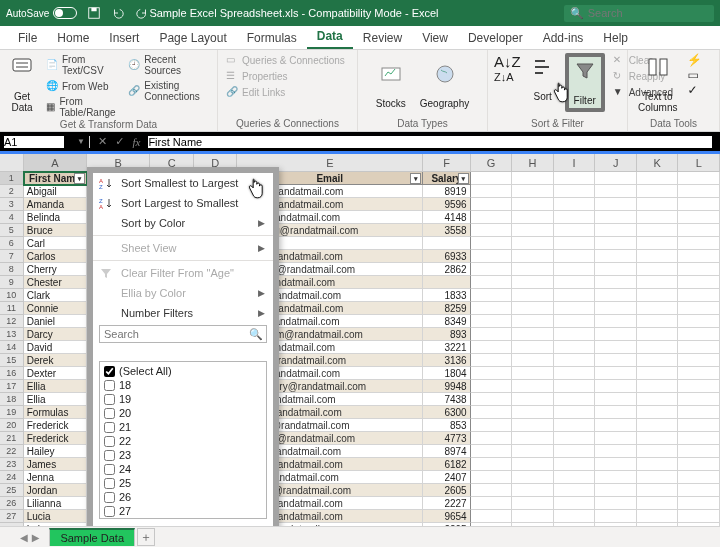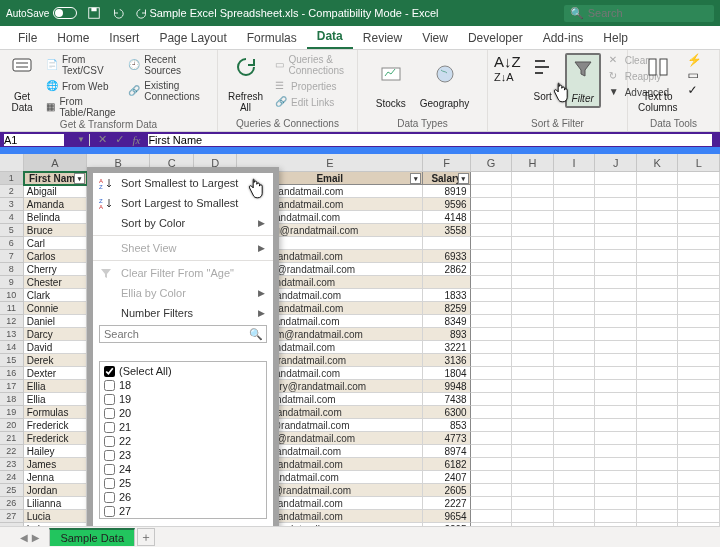--- a/index.html
+++ b/index.html
@@ -26,24 +26,24 @@
 .rgroup { border-right: 1px solid #e1dfdd; padding: 3px 6px 0 6px; display: flex; flex-direction: column; justify-content: space-between; }
 .rgroup-label { text-align: center; font-size: 10px; color: #666; padding-bottom: 2px; }
 .rgroup-body { display: flex; gap: 6px; align-items: flex-start; flex: 1; }
 .bigbtn { display: flex; flex-direction: column; align-items: center; gap: 12px; padding: 2px 4px; cursor: pointer; }
 .bigbtn .icon { width: 24px; height: 24px; }
 .bigbtn .lbl { font-size: 10px; text-align: center; line-height: 11px; }
 .smallbtns { display: flex; flex-direction: column; gap: 2px; }
 .smallbtn { display: flex; align-items: center; gap: 4px; font-size: 10px; color: #444; cursor: pointer; padding: 1px 2px; }
 .smallbtn .sicon { width: 12px; height: 12px; }
 .smallbtn.dis { color: #aaa; }
-.filter-active { border: 2px solid #737373; background: #d7e6da; border-radius: 2px; font-style: italic; }
-
-
-.fbar { height: 22px; display: flex; align-items: center; border-bottom: 7px solid #3b82f6; background: #4c1d95; }
+.filter-active { border: 4px solid #737373; background: #d7e6da; border-radius: 2px; }
+
+
+.fbar { height: 22px; display: flex; align-items: center; border-bottom: 3px solid #3b82f6; background: #000000; }
 .namebox { width: 90px; border-right: 1px solid #d4d4d4; padding: 0 4px; display: flex; align-items: center; justify-content: space-between; }
 .namebox input { border: none; width: 60px; font-size: 11px; outline: none; }
 .fxarea { display: flex; align-items: center; gap: 8px; padding: 0 8px; flex: 1; }
 .fxarea .btn { color: #888; font-size: 11px; cursor: pointer; }
 .fxarea .fx { font-style: italic; font-family: serif; }
 .fxarea input { border: none; flex: 1; font-size: 11px; outline: none; }
 
 
 .grid-wrap { position: relative; height: 372px; overflow: hidden; }
 .colhdr-row { display: flex; height: 18px; background: #e6e6e6; border-bottom: 1px solid #c6c6c6; }
@@ -183,30 +183,20 @@
             <span class="sicon">🔗</span>
             <span>Existing Connections</span>
           </div>
       </div>
     </div>
     <div class="rgroup-label">Get &amp; Transform Data</div>
   </div>
 
   <div class="rgroup" style="width:140px">
     <div class="rgroup-body">
-      <div class="bigbtn">
-        <span class="icon">
-            <svg viewBox="0 0 24 24">
-              <path d="M12 4a8 8 0 1 0 8 8" fill="none" stroke="#217346" stroke-width="2"></path>
-              <path d="M20 4v6h-6" fill="none" stroke="#217346" stroke-width="2"></path>
-            </svg>
-          </span>
-        <span class="lbl" style="white-space:pre">Refresh
-All</span>
-      </div>
       <div class="smallbtns">
         <div class="smallbtn dis">
             <span class="sicon">▭</span>
             <span>Queries &amp; Connections</span>
           </div>
         <div class="smallbtn dis">
             <span class="sicon">☰</span>
             <span>Properties</span>
           </div>
         <div class="smallbtn dis">

